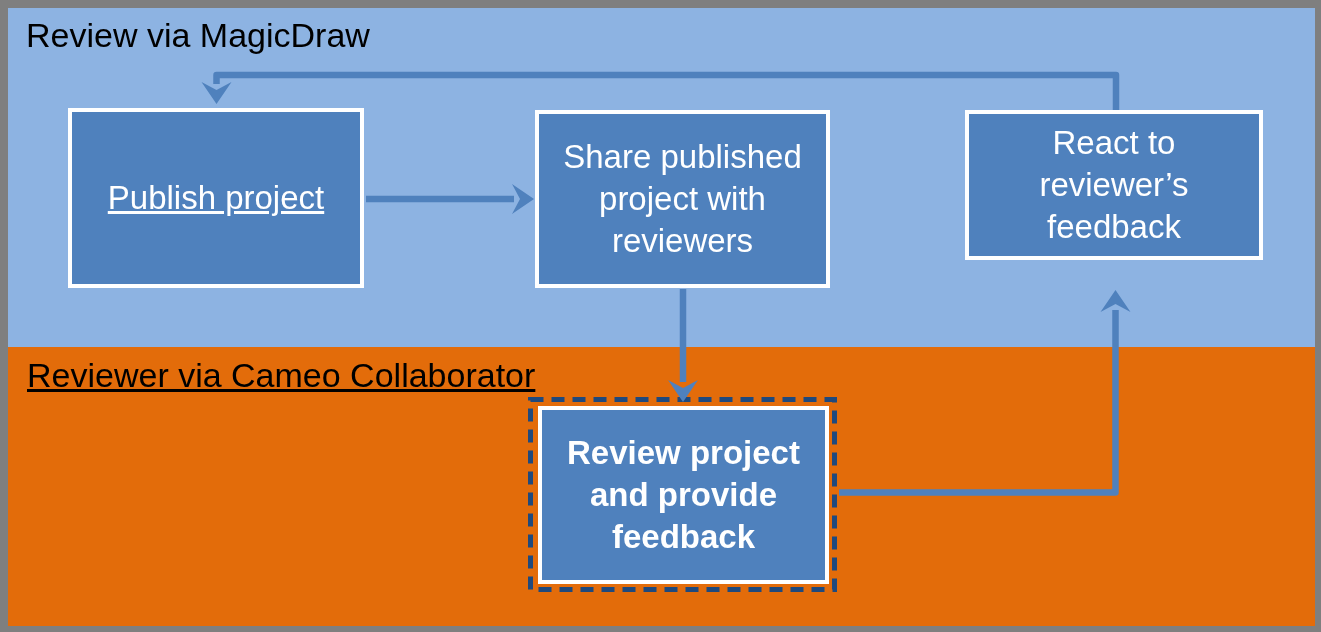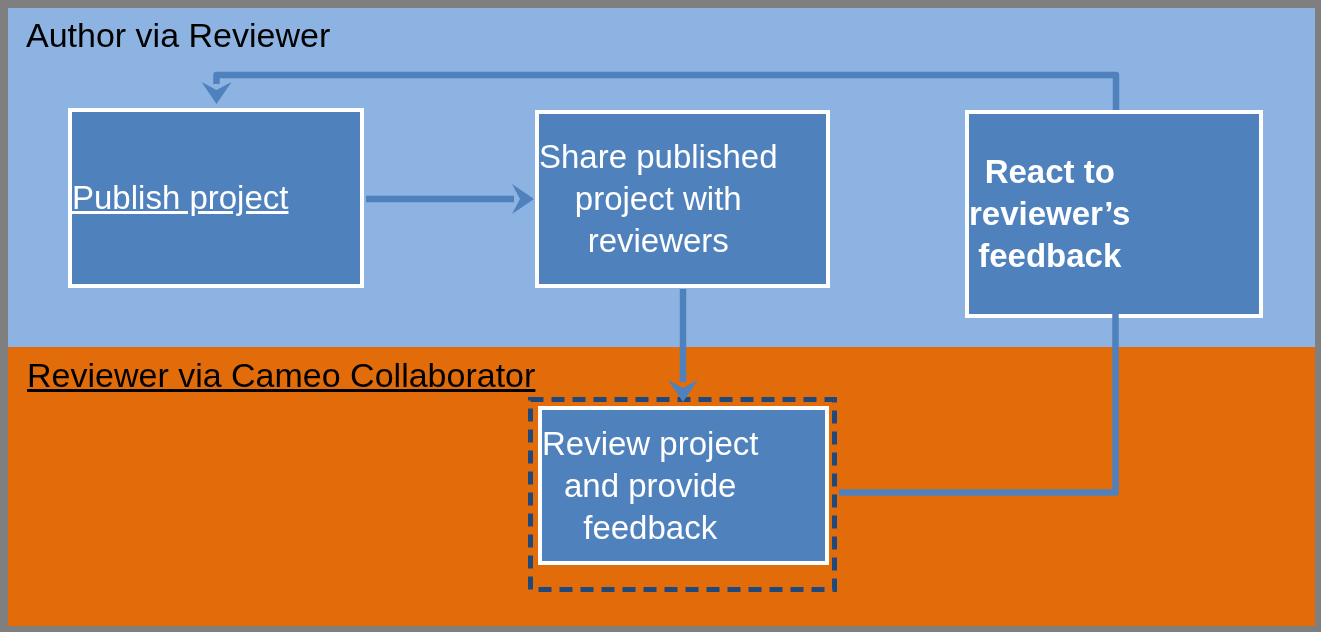--- a/index.html
+++ b/index.html
@@ -39,31 +39,32 @@
   #author-label   { left: 26px; top: 16px; }
   #reviewer-label { left: 27px; top: 356px; text-decoration: underline; }
   .node {
     position: absolute;
     box-sizing: border-box;
     background: #4f81bd;
     border: 4px solid #ffffff;
     color: #ffffff;
     display: flex;
     align-items: center;
+    justify-content: center;
     text-align: center;
   }
   .node-text {
     font-size: 33px;
     line-height: 42px;
     white-space: pre-line;
   }
   #node-publish { left: 68px;  top: 108px; width: 296px; height: 180px; text-decoration: underline; }
   #node-share   { left: 535px; top: 110px; width: 295px; height: 178px; }
-  #node-react   { left: 965px; top: 110px; width: 298px; height: 208px; font-weight: bold; }
-  #node-review  { left: 538px; top: 406px; width: 291px; height: 159px; }
+  #node-react   { left: 965px; top: 110px; width: 298px; height: 150px; }
+  #node-review  { left: 538px; top: 406px; width: 291px; height: 178px; font-weight: bold; }
   svg.overlay {
     position: absolute;
     left: 0;
     top: 0;
     width: 1321px;
     height: 632px;
     pointer-events: none;
   }
   .connector {
     fill: none;
@@ -78,21 +79,21 @@
     stroke-width: 5;
     stroke-dasharray: 13 8;
   }
 </style>
 </head>
 <body>
 
 <div class="lane lane-author"></div>
 <div class="lane lane-reviewer"></div>
 
-<div class="lane-label" id="author-label">Author via Reviewer</div>
+<div class="lane-label" id="author-label">Review via MagicDraw</div>
 
 <div class="lane-label" id="reviewer-label">Reviewer via Cameo Collaborator</div>
 
 <div class="node" id="node-publish">
   <div class="node-text">Publish project</div>
 </div>
 
 <div class="node" id="node-share">
   <div class="node-text">Share published
 project with

